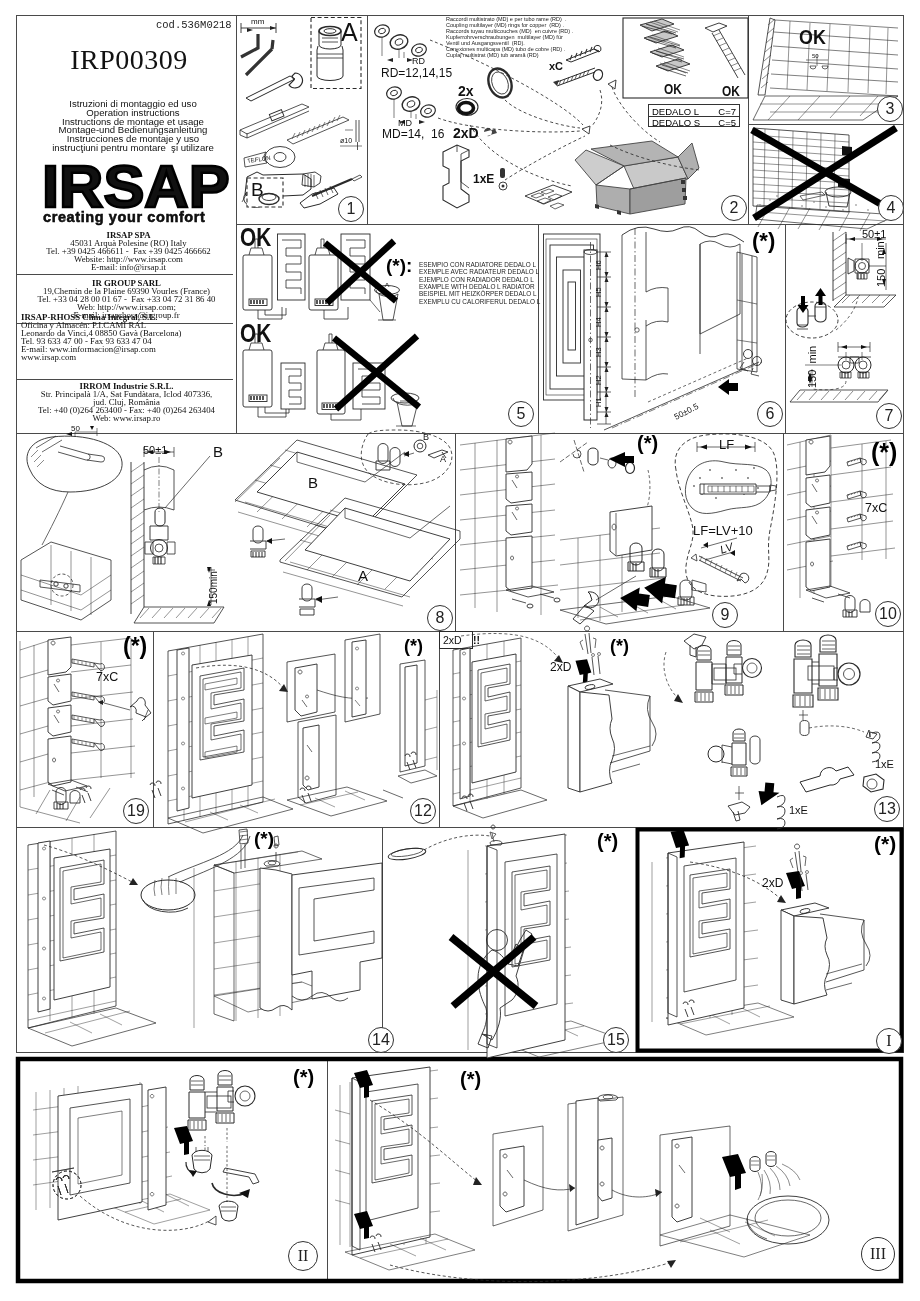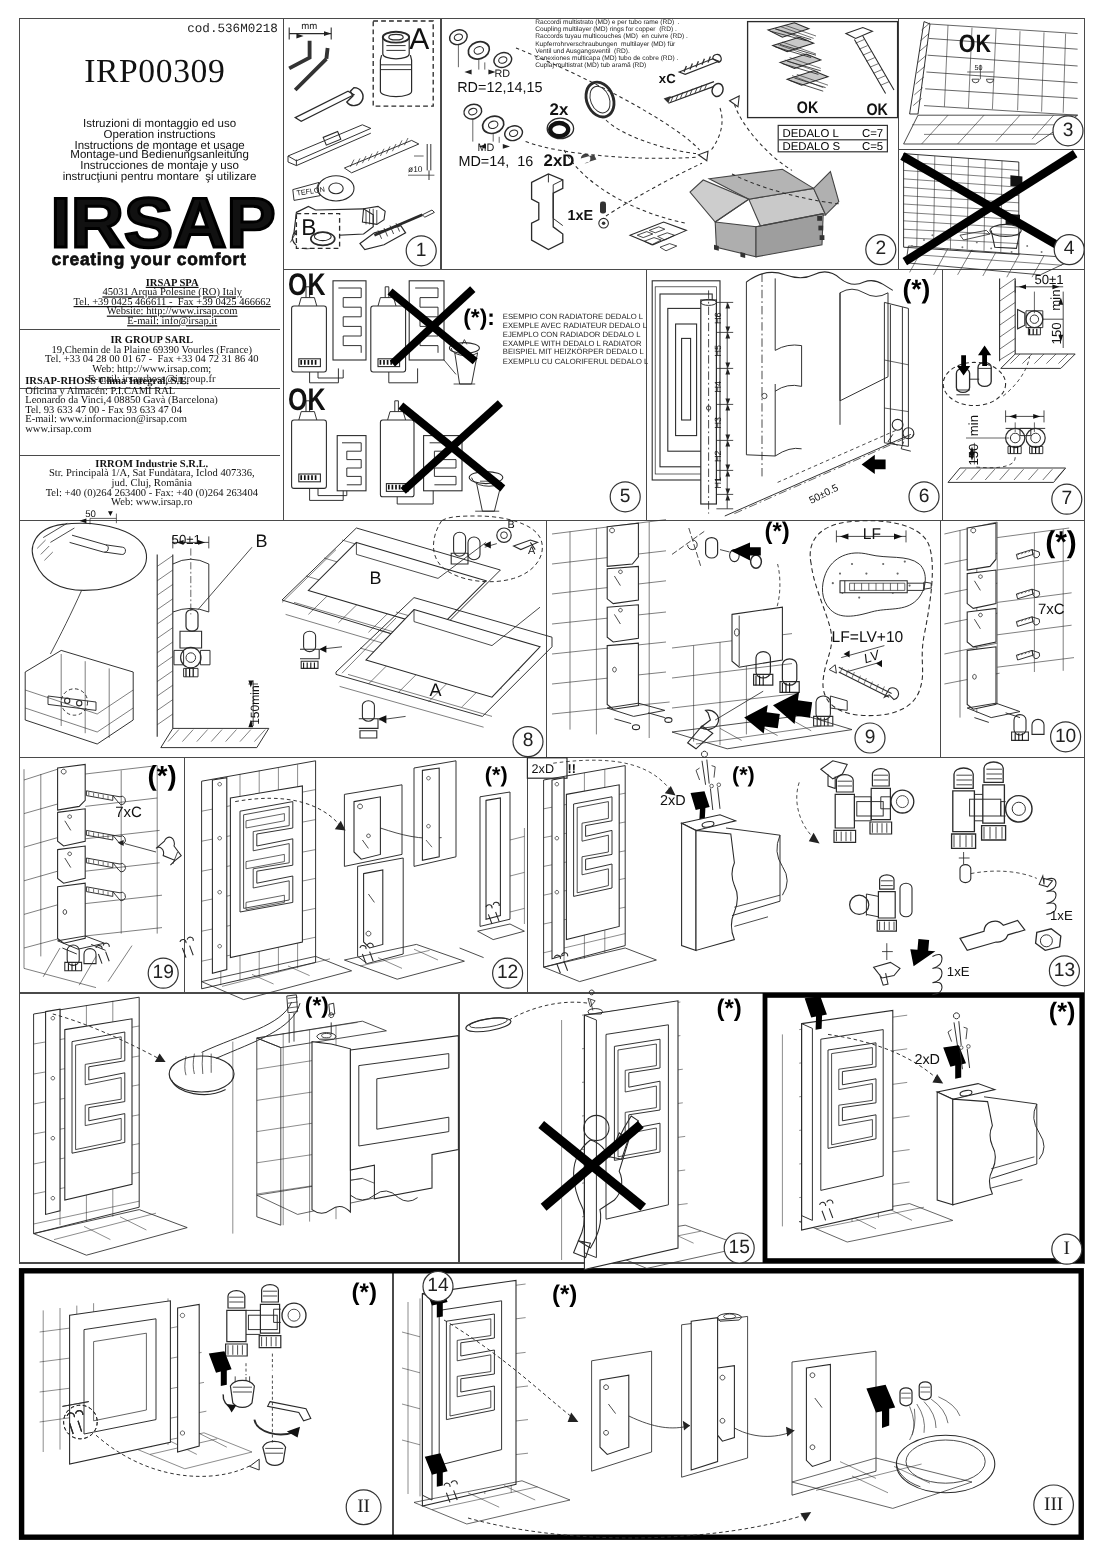--- a/index.html
+++ b/index.html
@@ -882,21 +882,21 @@
 <path d="M575 1188 l-6 -4 1 8 z M662 1192 l-7 -3 1 8 z" fill="#222" stroke="none"></path>
 </g>
 </g>
 </svg>
 
 <div class="lbl" style="left:156px;top:19px;font-family:'Liberation Mono',monospace;font-size:10.5px;color:#222;">cod.536M0218</div>
 <div class="lbl" style="left:0;top:44px;width:258px;text-align:center;font-family:'Liberation Serif',serif;font-size:28px;letter-spacing:0.5px;">IRP00309</div>
 <div class="lbl" style="left:23px;top:100px;width:220px;text-align:center;font-size:9.6px;line-height:8.8px;white-space:normal;">Istruzioni di montaggio ed uso<br>Operation instructions<br>Instructions de montage et usage<br>Montage-und Bedienungsanleitung<br>Instrucciones de montaje y uso<br>instrucţiuni pentru montare&nbsp; şi utilizare</div>
 <div class="lbl" style="left:42px;top:167px;width:192px;height:42px;font-weight:bold;font-size:62px;letter-spacing:0px;-webkit-text-stroke:2.6px #000;transform:scale(0.99,0.95);transform-origin:left top;line-height:42px;">IRSAP</div>
 <div class="lbl" style="left:43px;top:209px;font-weight:bold;font-size:14.5px;letter-spacing:0.6px;-webkit-text-stroke:0.5px #000;">creating your comfort</div>
-<div class="lbl" style="left:38px;top:231px;width:211px;text-align:center;font-family:'Liberation Serif',serif;font-size:8.8px;line-height:8px;white-space:normal;text-decoration:underline;">
+<div class="lbl" style="left:23px;top:231px;width:211px;text-align:center;font-family:'Liberation Serif',serif;font-size:8.8px;line-height:8px;white-space:normal;">
 <b>IRSAP SPA</b><br>45031 Arquà Polesine (RO) Italy<br>Tel. +39 0425 466611 -&nbsp; Fax +39 0425 466662<br>Website: http://www.irsap.com<br>E-mail: info@irsap.it
 </div>
 <div class="lbl" style="left:21px;top:279px;width:211px;text-align:center;font-family:'Liberation Serif',serif;font-size:8.8px;line-height:8px;white-space:normal;">
 <b>IR GROUP SARL</b><br>19,Chemin de la Plaine 69390 Vourles (France)<br>Tel. +33 04 28 00 01 67 -&nbsp; Fax +33 04 72 31 86 40<br>Web: http://www.irsap.com;<br>E-mail: irsaprhoss@irgroup.fr
 </div>
 <div class="lbl" style="left:21px;top:313px;width:211px;text-align:left;font-family:'Liberation Serif',serif;font-size:8.8px;line-height:8px;white-space:normal;">
 <b>IRSAP-RHOSS Clima Integral, S.L.</b><br>Oficina y Almacén: P.I.CAMI RAL<br>Leonardo da Vinci,4 08850 Gavà (Barcelona)<br>Tel. 93 633 47 00 - Fax 93 633 47 04<br>E-mail: www.informacion@irsap.com<br>www.irsap.com
 </div>
 <div class="lbl" style="left:21px;top:382px;width:211px;text-align:center;font-family:'Liberation Serif',serif;font-size:8.8px;line-height:8px;white-space:normal;">
 <b>IRROM Industrie S.R.L.</b><br>Str. Principalà 1/A, Sat Fundàtara, Iclod 407336,<br>jud. Cluj, România<br>Tel: +40 (0)264 263400 - Fax: +40 (0)264 263404<br>Web: www.irsap.ro
@@ -908,21 +908,21 @@
 <div class="circ" style="left:878px;top:195px;">4</div>
 <div class="circ" style="left:508px;top:401px;">5</div>
 <div class="circ" style="left:757px;top:401px;">6</div>
 <div class="circ" style="left:876px;top:403px;">7</div>
 <div class="circ" style="left:427px;top:605px;">8</div>
 <div class="circ" style="left:712px;top:602px;">9</div>
 <div class="circ" style="left:875px;top:601px;">10</div>
 <div class="circ" style="left:123px;top:798px;">19</div>
 <div class="circ" style="left:410px;top:798px;">12</div>
 <div class="circ" style="left:874px;top:796px;text-align:center;">13</div>
-<div class="circ" style="left:352px;top:1027px;margin-top:32px;">14</div>
+<div class="circ" style="left:368px;top:1027px;">14</div>
 <div class="circ" style="left:603px;top:1027px;">15</div>
 <div class="circ" style="left:876px;top:1028px;font-family:'Liberation Serif',serif;">I</div>
 <div class="circ" style="left:288px;top:1241px;width:28px;height:28px;line-height:28px;font-family:'Liberation Serif',serif;">II</div>
 <div class="circ" style="left:861px;top:1237px;width:32px;height:32px;line-height:32px;font-family:'Liberation Serif',serif;">III</div>
 
 <div class="star" style="left:386px;top:255px;font-size:19px;">(*):</div>
 <div class="star" style="left:752px;top:228px;font-size:22px;">(*)</div>
 <div class="star" style="left:637px;top:432px;font-size:20px;">(*)</div>
 <div class="star" style="left:871px;top:438px;font-size:25px;">(*)</div>
 <div class="star" style="left:123px;top:633px;font-size:23px;">(*)</div>

